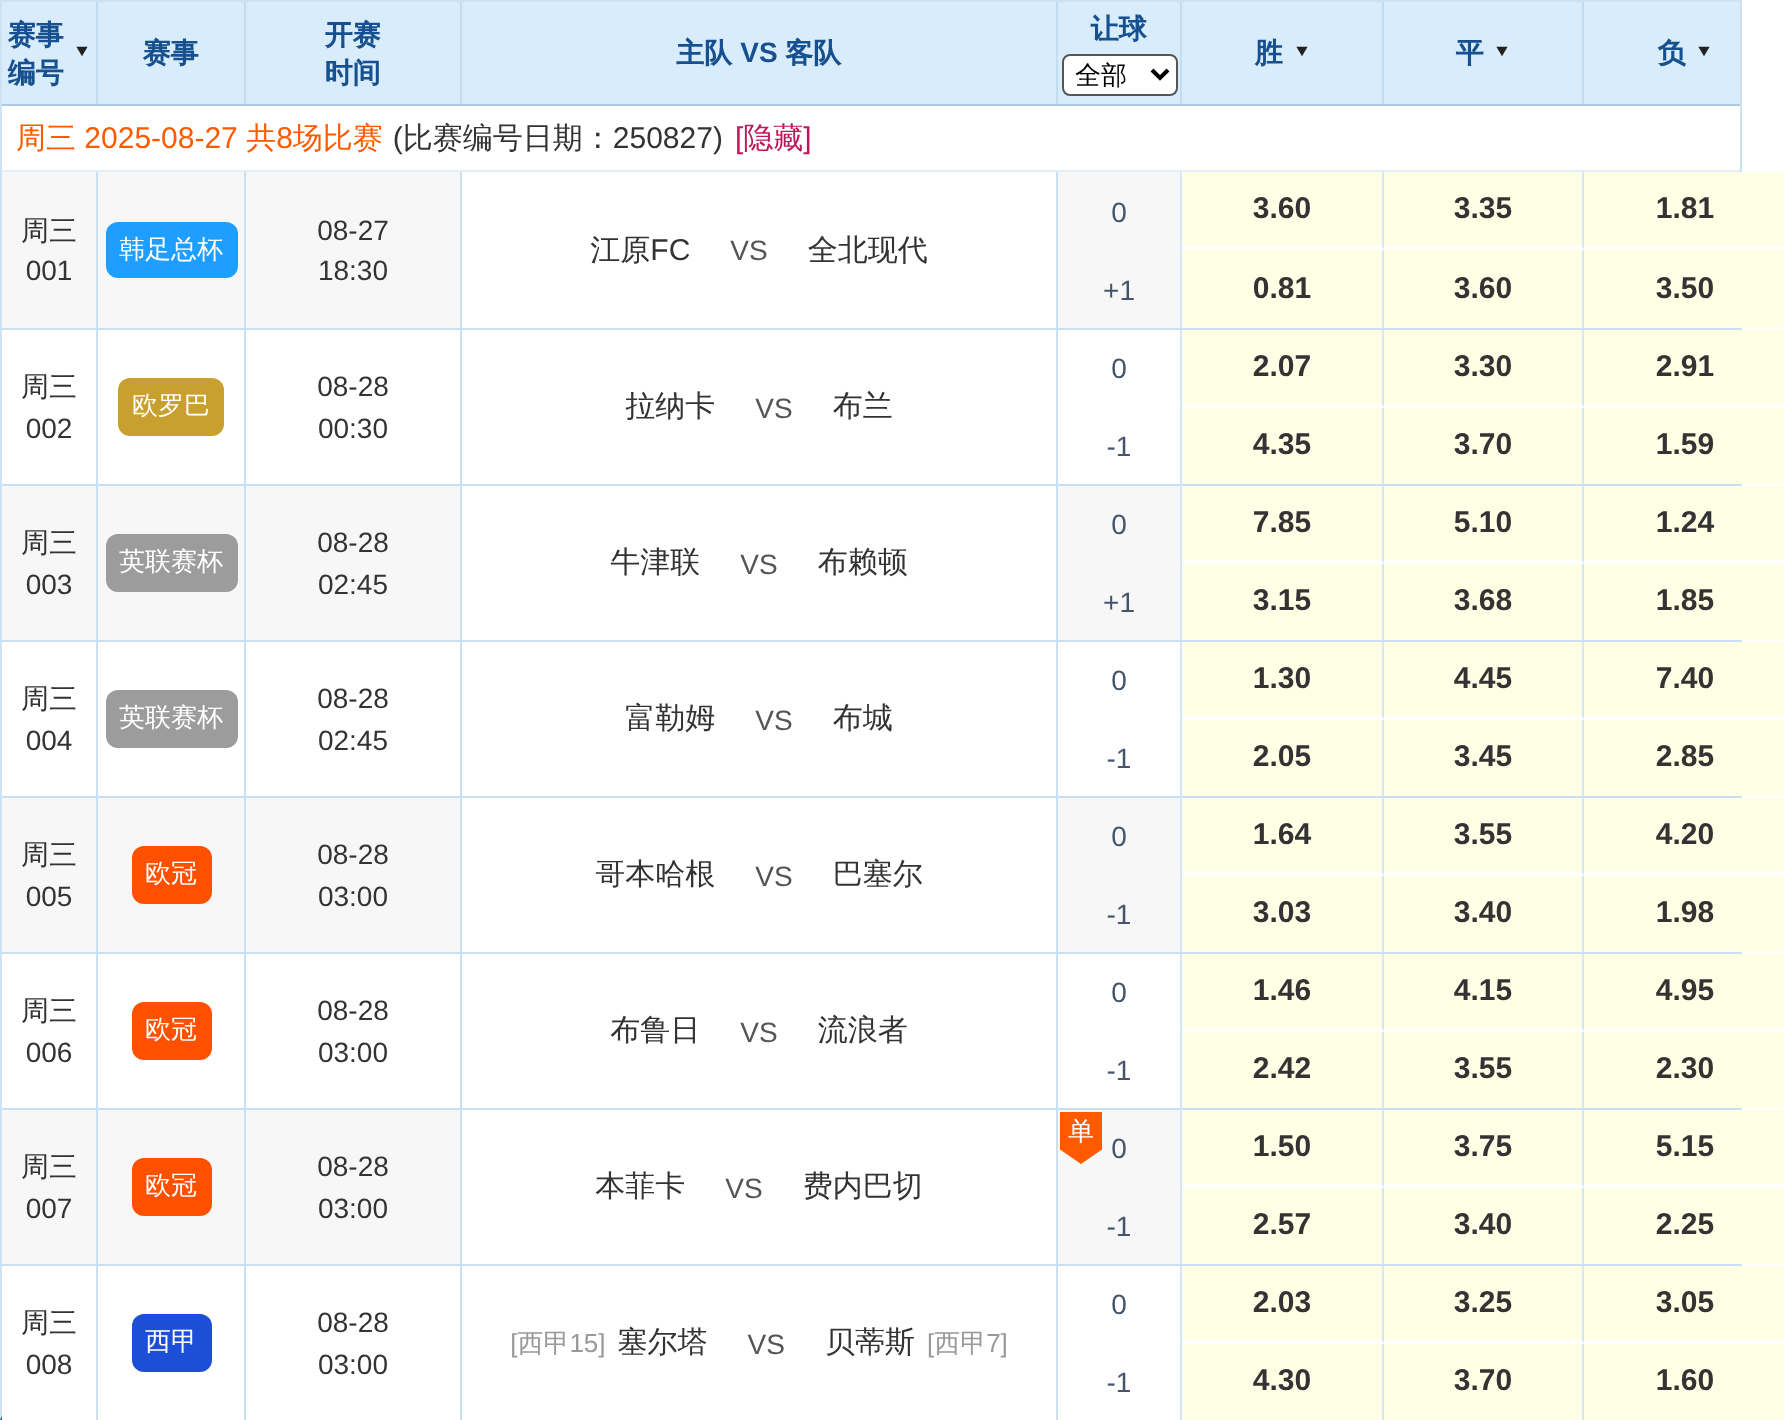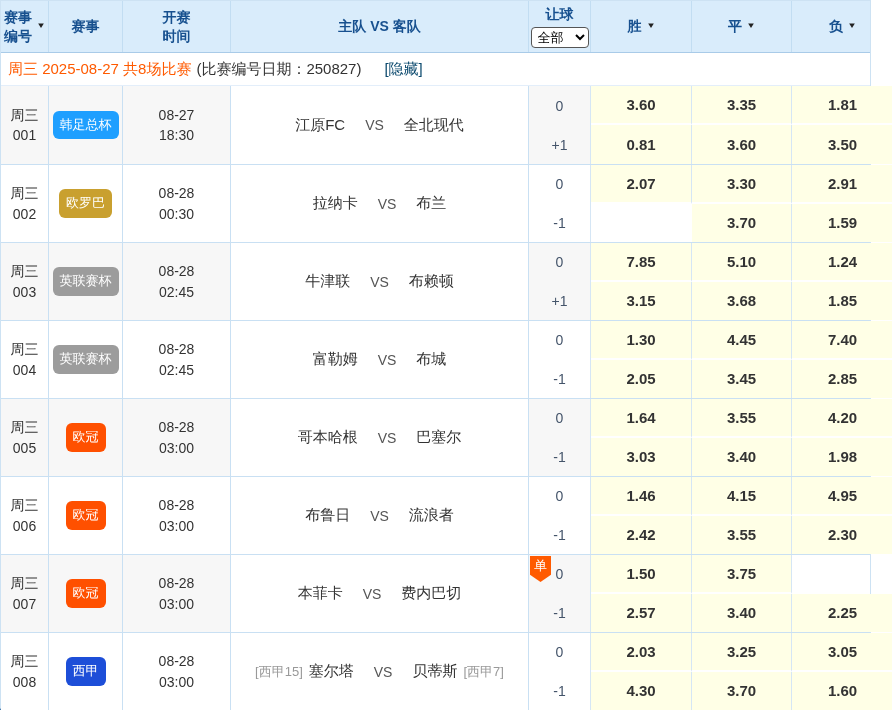--- a/index.html
+++ b/index.html
@@ -48,21 +48,21 @@
   .subheader{
     height:33px;flex:0 0 33px;
     background:#fff;
     display:flex;align-items:center;
     padding-left:7px;
     font-size:15px;
     border-bottom:1px solid #e3eefa;
   }
   .sub-date{color:#ff5a00;}
   .sub-note{color:#333;margin-left:5px;}
-  .sub-hide{color:#0c4a6e;margin-left:23px;cursor:pointer;text-decoration:none;}
+  .sub-hide{color:#be185d;margin-left:6px;cursor:pointer;text-decoration:none;}
   
   .rows{flex:1;display:flex;flex-direction:column;}
   .match-row{
     height:78px;flex:0 0 78px;
     display:grid;
     grid-template-columns:48px 74px 108px 298px 62px 101px 100px 101px;
     grid-template-rows:1fr 1fr;
     background:#fff;
   }
   .match-row + .match-row{border-top:1px solid #c9e0f3;}
@@ -237,20 +237,23 @@
     </div>
     <div class="odds r0" style="grid-column:6;grid-row:1;">
           <span>2.07</span>
         </div>
     <div class="odds r0" style="grid-column:7;grid-row:1;">
           <span>3.30</span>
         </div>
     <div class="odds r0 last" style="grid-column:8;grid-row:1;">
           <span>2.91</span>
         </div>
+    <div class="odds" style="grid-column:6;grid-row:2;">
+          <span>4.35</span>
+        </div>
     <div class="odds" style="grid-column:7;grid-row:2;">
           <span>3.70</span>
         </div>
     <div class="odds last" style="grid-column:8;grid-row:2;">
           <span>1.59</span>
         </div>
   </div>
 
   <div class="match-row odd">
     <div class="cell-left">
@@ -460,20 +463,23 @@
       <span>0</span>
     </div>
     <div class="hcap hcap-1">
       <span>-1</span>
     </div>
     <div class="odds r0" style="grid-column:6;grid-row:1;">
           <span>1.50</span>
         </div>
     <div class="odds r0" style="grid-column:7;grid-row:1;">
           <span>3.75</span>
+        </div>
+    <div class="odds r0 last" style="grid-column:8;grid-row:1;">
+          <span>5.15</span>
         </div>
     <div class="odds" style="grid-column:6;grid-row:2;">
           <span>2.57</span>
         </div>
     <div class="odds" style="grid-column:7;grid-row:2;">
           <span>3.40</span>
         </div>
     <div class="odds last" style="grid-column:8;grid-row:2;">
           <span>2.25</span>
         </div>

